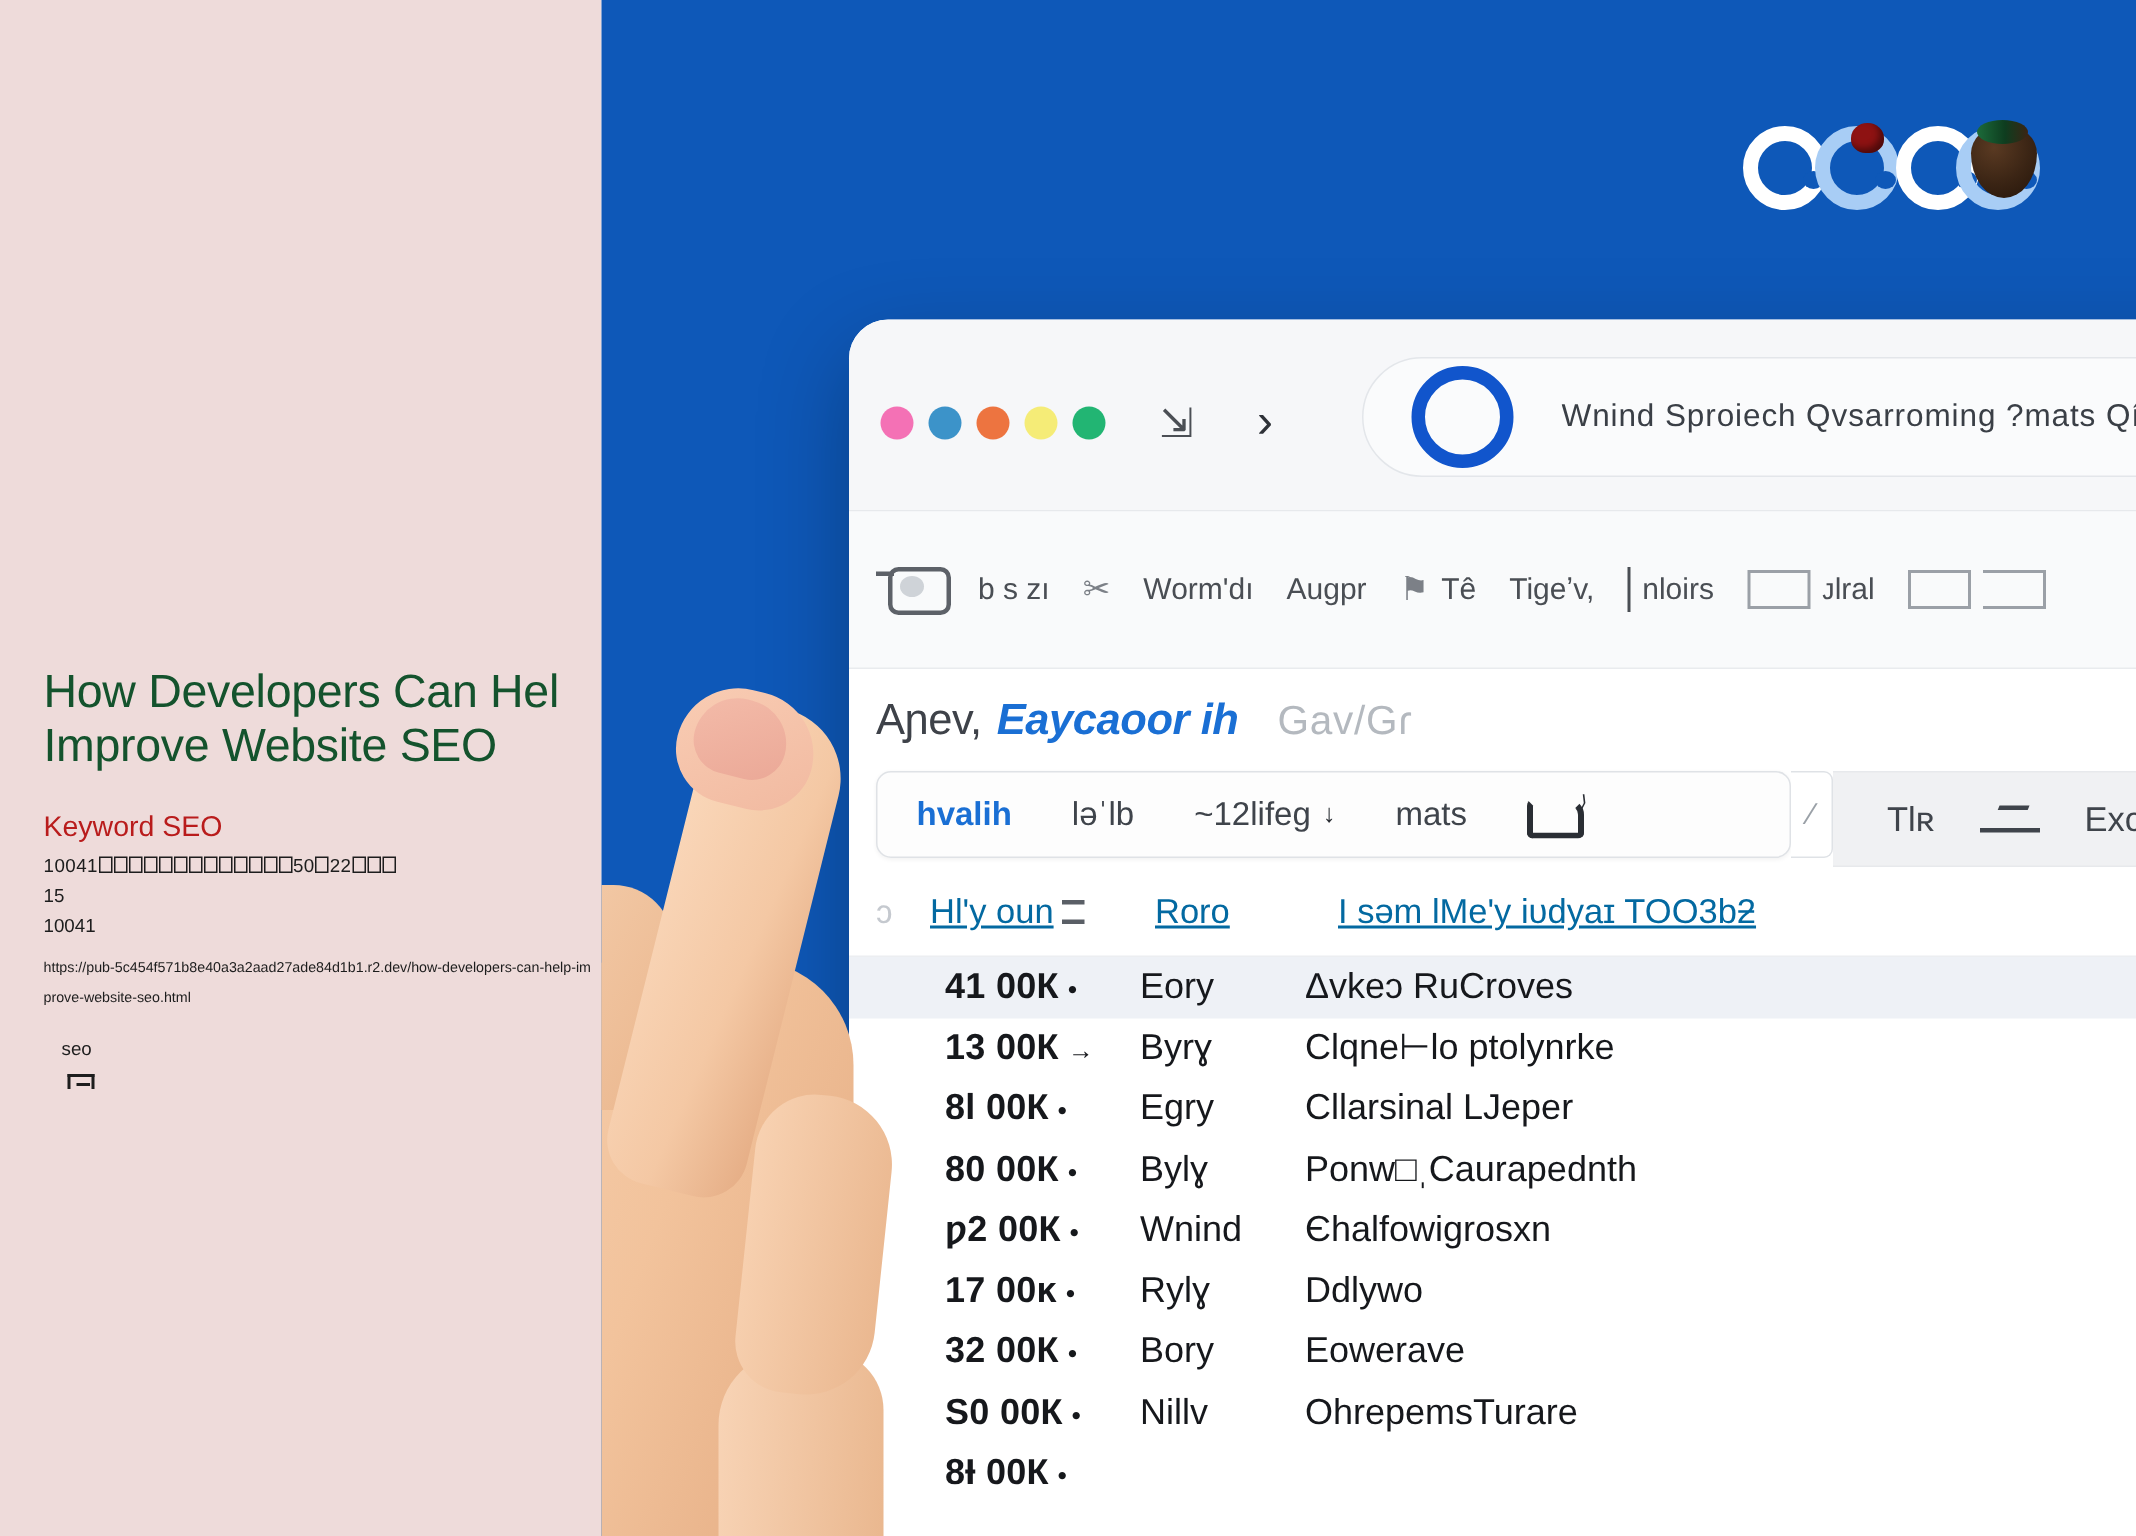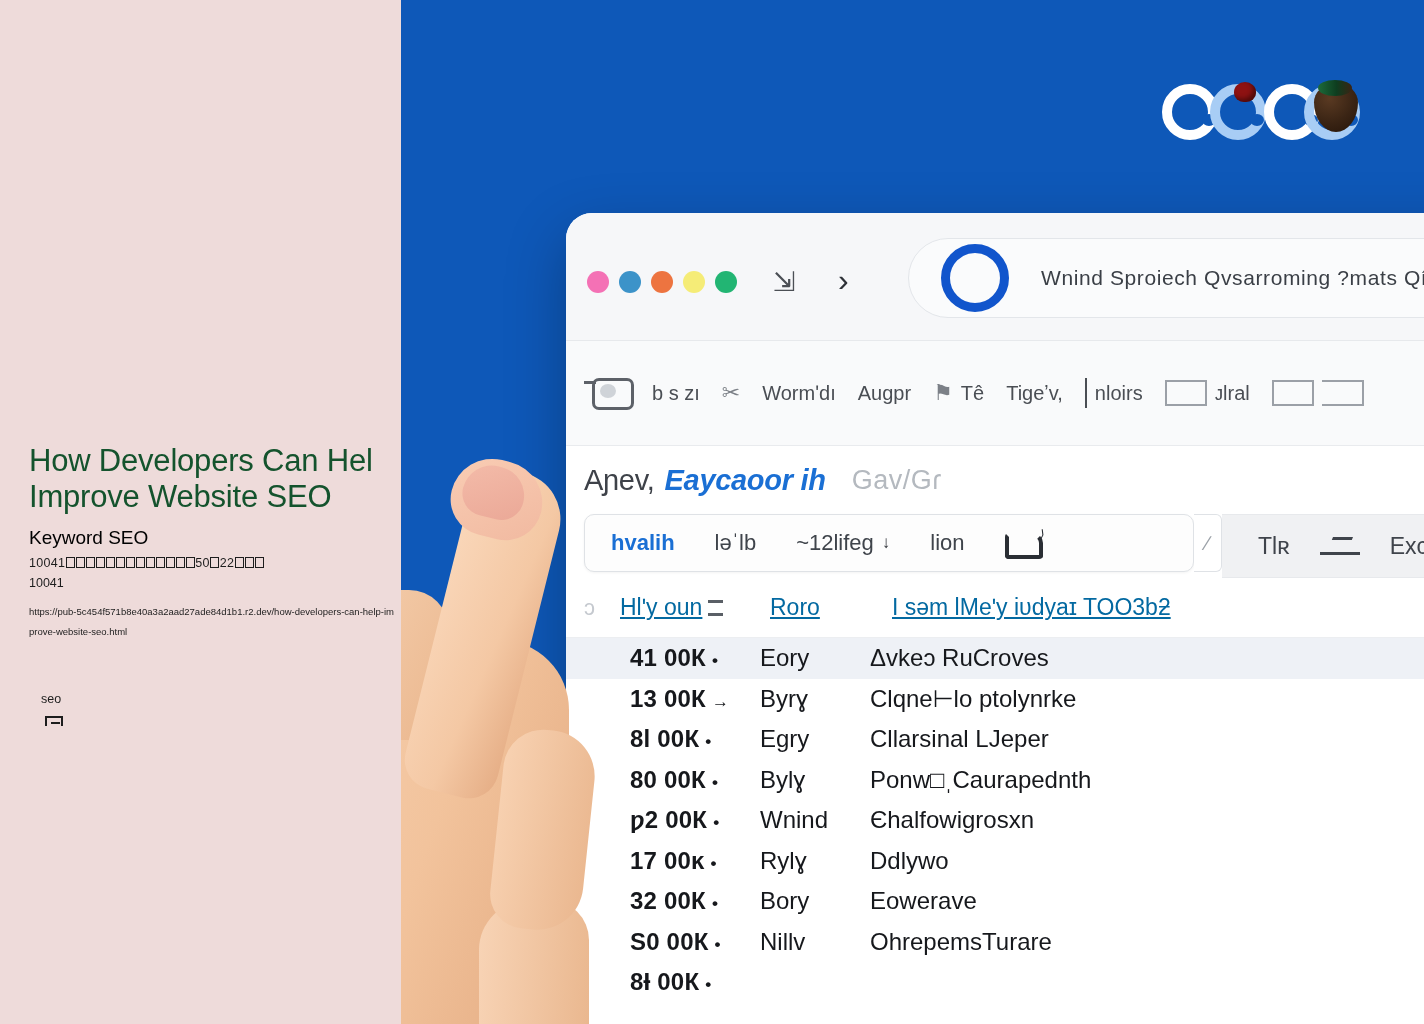--- a/index.html
+++ b/index.html
@@ -20,22 +20,22 @@
   #article-block{
     position:absolute; left:29px; top:443px; width:400px;
   }
   #article-title{
     font-size:31px; line-height:36px; color:#14532d;
     font-weight:400; letter-spacing:-0.2px;
     white-space:pre-line;
     width:420px;
   }
   #article-subtitle{
-    margin-top:11px;
-    font-size:19px; line-height:23px; color:#000000; font-weight:400;
+    margin-top:25px;
+    font-size:19px; line-height:23px; color:#b91c1c; font-weight:400;
   }
   .meta-line{
     font-size:12.5px; line-height:20px; color:#1d1d1d;
   }
   #meta-codeline{ margin-top:4px; letter-spacing:0.3px; }
   .tofu{
     display:inline-block;
     width:9px; height:11px;
     border:1px solid #1d1d1d;
     margin:0 0.5px -1px 0.5px;
@@ -367,20 +367,21 @@
 
   <div id="article-block">
     <h1 id="article-title">How Developers Can Hel
 Improve Website SEO</h1>
     <h2 id="article-subtitle">Keyword SEO</h2>
 
     <div id="meta-codeline" class="meta-line">
       <span>10041</span><span id="tofu-1"><span class="tofu"></span><span class="tofu"></span><span class="tofu"></span><span class="tofu"></span><span class="tofu"></span><span class="tofu"></span><span class="tofu"></span><span class="tofu"></span><span class="tofu"></span><span class="tofu"></span><span class="tofu"></span><span class="tofu"></span><span class="tofu"></span></span><span>50</span><span id="tofu-2"><span class="tofu"></span></span><span>22</span><span id="tofu-3"><span class="tofu"></span><span class="tofu"></span><span class="tofu"></span></span>
     </div>
 
+    <div class="meta-line">15</div>
     <div class="meta-line">10041</div>
 
     <div id="meta-url">https://pub-5c454f571b8e40a3a2aad27ade84d1b1.r2.dev/how-developers-can-help-improve-website-seo.html</div>
   </div>
 
   <div id="seo-tag">seo</div>
   <div id="seo-glyph"></div>
 </div>
 
 <div id="stage">
@@ -473,21 +474,21 @@
     </div>
 
     <div id="filterbar-wrap">
       <div id="filterbar">
         <span class="fb-item active">hvalih</span>
         <span class="fb-item">ləˈlb</span>
         <span class="fb-item">
           <span>~12lifeg</span>
           <span class="fb-caret">↓</span>
         </span>
-        <span class="fb-item">lion</span>
+        <span class="fb-item">mats</span>
         <span id="fb-icon">
             <i>⟩</i>
           </span>
       </div>
       <div id="fb-tail">∕</div>
 
       <div id="filter-right">
         <span class="fr-item">Tlʀ</span>
         <span id="fr-icon"></span>
         <span class="fr-item">Excíetonɪ</span>

